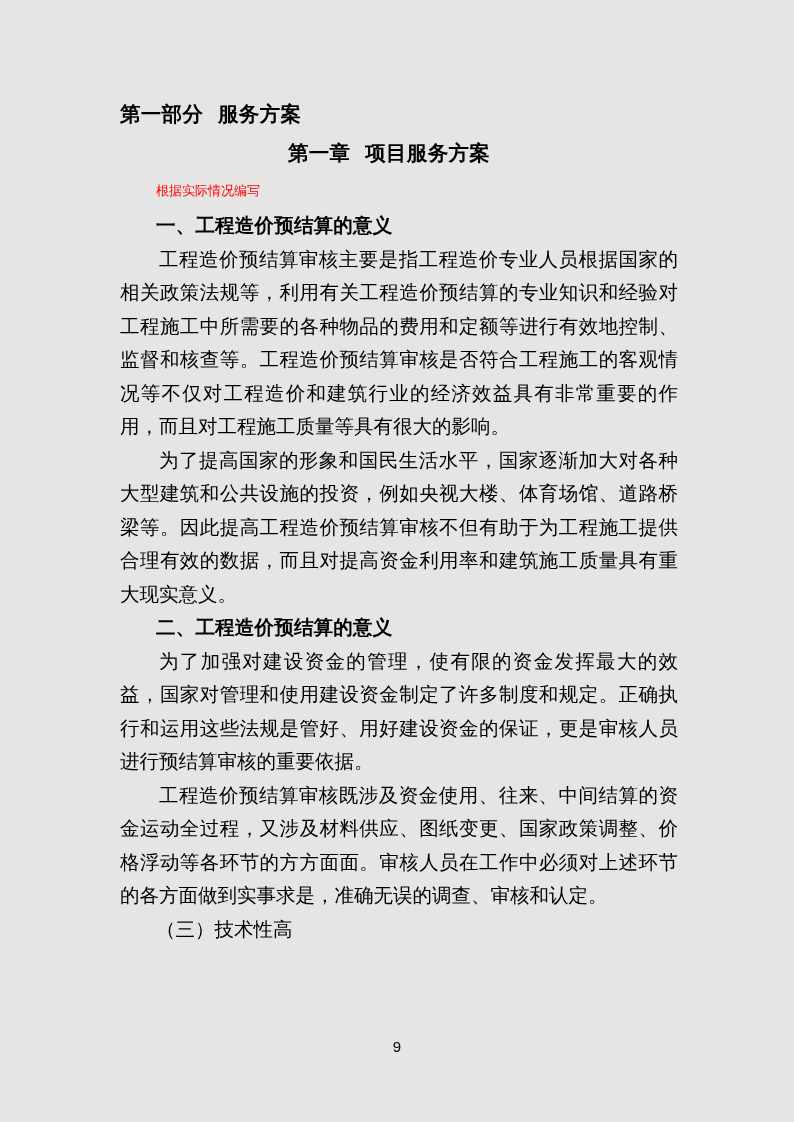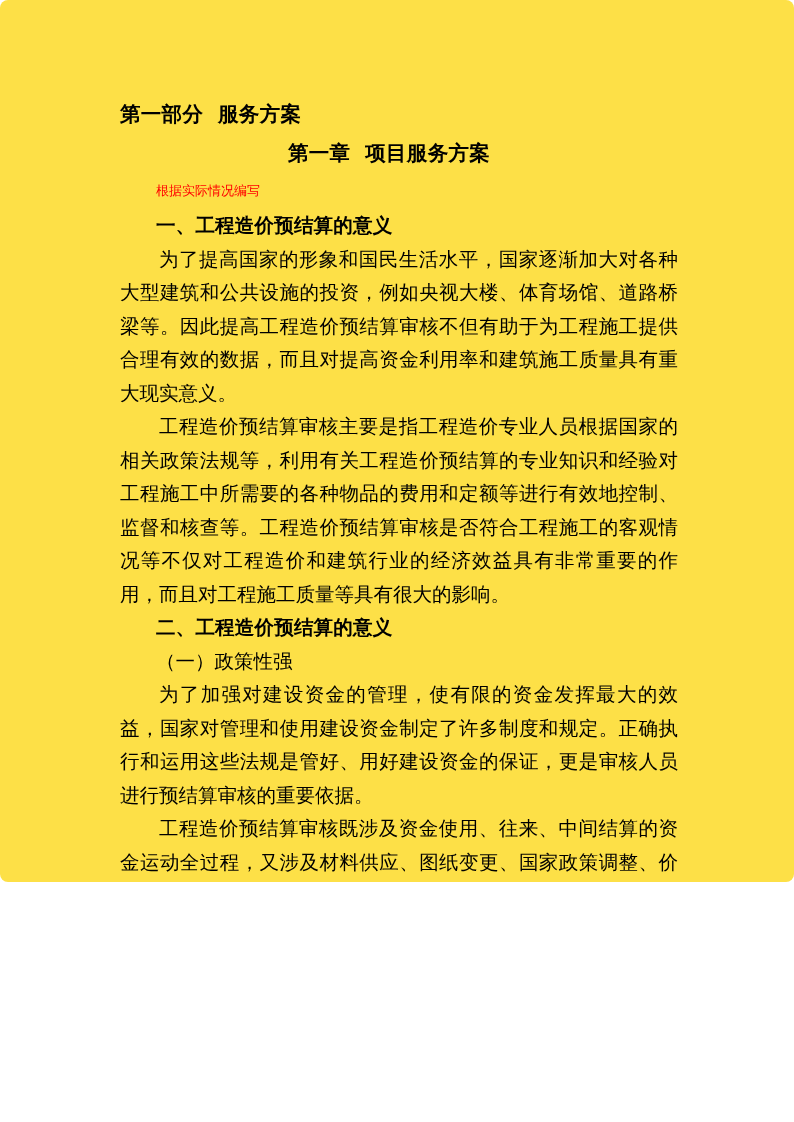--- a/index.html
+++ b/index.html
@@ -3,27 +3,26 @@
 <meta charset="utf-8">
 <style>
   html, body {
     margin: 0;
     padding: 0;
     background: #ffffff;
   }
   .page {
     position: relative;
     width: 794px;
-    height: 882px;
-    background: #fde047;
+    height: 1122px;
+    background: #e5e5e5;
     margin: 0 auto;
     overflow: hidden;
     font-family: "DejaVu Serif", "Liberation Serif", serif;
     color: #000000;
-    border-radius: 8px;
   }
   .content {
     position: absolute;
     left: 120px;
     top: 98px;
     width: 558px;
   }
 
   
   .h-part {
@@ -113,27 +112,26 @@
 
     <div class="h-part">第一部分  服务方案</div>
 
     <div class="h-chapter">第一章  项目服务方案</div>
 
 
     <div class="note-red">根据实际情况编写</div>
 
     <div class="h-num">一、工程造价预结算的意义</div>
 
+    <p class="body">工程造价预结算审核主要是指工程造价专业人员根据国家的相关政策法规等，利用有关工程造价预结算的专业知识和经验对工程施工中所需要的各种物品的费用和定额等进行有效地控制、监督和核查等。工程造价预结算审核是否符合工程施工的客观情况等不仅对工程造价和建筑行业的经济效益具有非常重要的作用，而且对工程施工质量等具有很大的影响。</p>
+
     <p class="body">为了提高国家的形象和国民生活水平，国家逐渐加大对各种大型建筑和公共设施的投资，例如央视大楼、体育场馆、道路桥梁等。因此提高工程造价预结算审核不但有助于为工程施工提供合理有效的数据，而且对提高资金利用率和建筑施工质量具有重大现实意义。</p>
-
-    <p class="body">工程造价预结算审核主要是指工程造价专业人员根据国家的相关政策法规等，利用有关工程造价预结算的专业知识和经验对工程施工中所需要的各种物品的费用和定额等进行有效地控制、监督和核查等。工程造价预结算审核是否符合工程施工的客观情况等不仅对工程造价和建筑行业的经济效益具有非常重要的作用，而且对工程施工质量等具有很大的影响。</p>
 
     <div class="h-num">二、工程造价预结算的意义</div>
 
-    <div class="sub-head">（一）政策性强</div>
 
     <p class="body">为了加强对建设资金的管理，使有限的资金发挥最大的效益，国家对管理和使用建设资金制定了许多制度和规定。正确执行和运用这些法规是管好、用好建设资金的保证，更是审核人员进行预结算审核的重要依据。</p>
 
 
     <p class="body">工程造价预结算审核既涉及资金使用、往来、中间结算的资金运动全过程，又涉及材料供应、图纸变更、国家政策调整、价格浮动等各环节的方方面面。审核人员在工作中必须对上述环节的各方面做到实事求是，准确无误的调查、审核和认定。</p>
 
     <div class="sub-head">（三）技术性高</div>
 
   </div>
 

